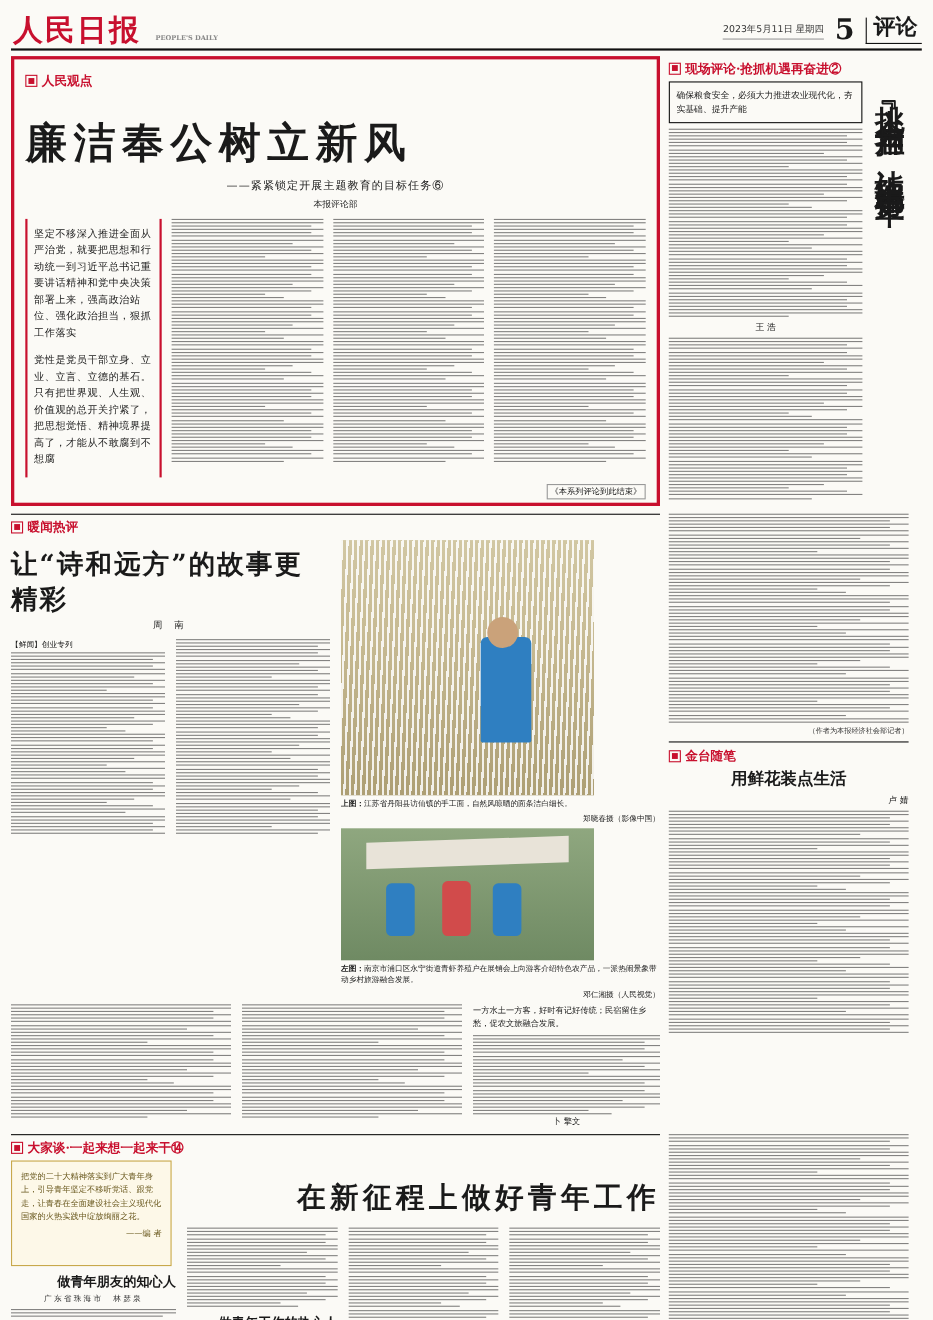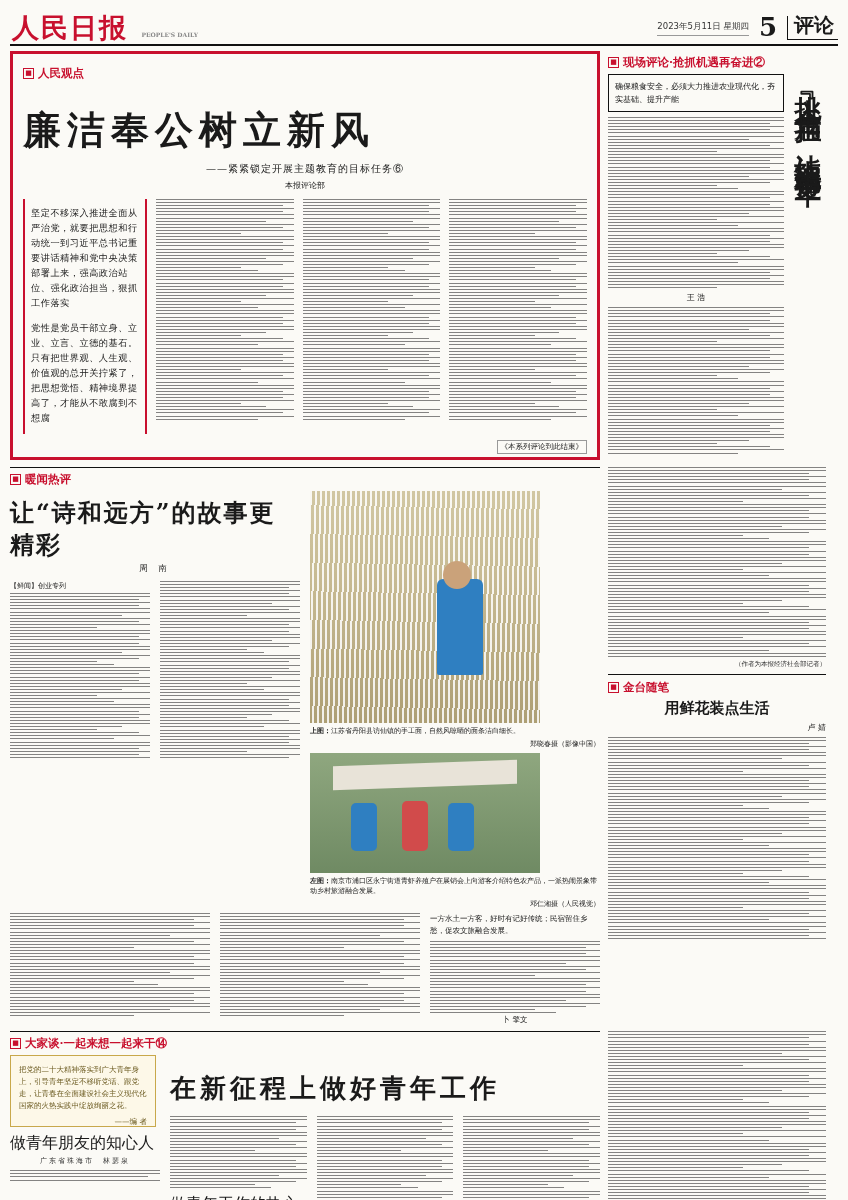--- a/index.html
+++ b/index.html
@@ -59,25 +59,25 @@
   
   .midwrap{display:flex;gap:8px;margin-top:7px;}
   .midleft{width:590px;}
   .mid-title{font-family:"DejaVu Serif","Liberation Serif",serif;font-weight:bold;font-size:24px;letter-spacing:2px;margin:6px 0 2px;}
   .mid-by{font-size:8.5px;text-align:center;margin:2px 0 6px;letter-spacing:4px;}
   .photo{background:#8a9a7b;position:relative;overflow:hidden;}
   .cap{font-size:7px;line-height:10px;color:#222;margin-top:3px;}
 
   
   .botwrap{display:flex;gap:8px;margin-top:6px;}
-  .bot-title{text-align:left;font-family:"DejaVu Serif","Liberation Serif",serif;font-weight:bold;font-size:26px;
+  .bot-title{text-align:right;font-family:"DejaVu Serif","Liberation Serif",serif;font-weight:bold;font-size:26px;
         letter-spacing:4px;margin:16px 0 10px;}
-  .quotebox{border:1px solid #c8a84b;background:#fdf8e8;padding:8px;box-sizing:border-box;width:146px;height:72px;
+  .quotebox{border:1px solid #c8a84b;background:#fdf8e8;padding:8px;box-sizing:border-box;width:146px;height:96px;
         font-size:7.5px;line-height:12px;color:#6b5a20;}
-  .sub-h{font-family:"DejaVu Serif","Liberation Serif",serif;font-weight:normal;font-size:16px;text-align:left;margin:6px 0 2px;}
+  .sub-h{font-family:"DejaVu Serif","Liberation Serif",serif;font-weight:bold;font-size:12px;text-align:right;margin:6px 0 2px;}
   .sub-by{font-size:7px;text-align:center;color:#333;margin-bottom:4px;letter-spacing:2px;}
   .footer-note{font-size:6.5px;color:#333;text-align:right;line-height:10px;}
   .small-h{font-family:"DejaVu Serif","Liberation Serif",serif;font-weight:bold;font-size:15px;text-align:center;margin:4px 0;}
 </style>
 </head>
 <body>
 
 <div class="page">
 
   <div class="masthead">

